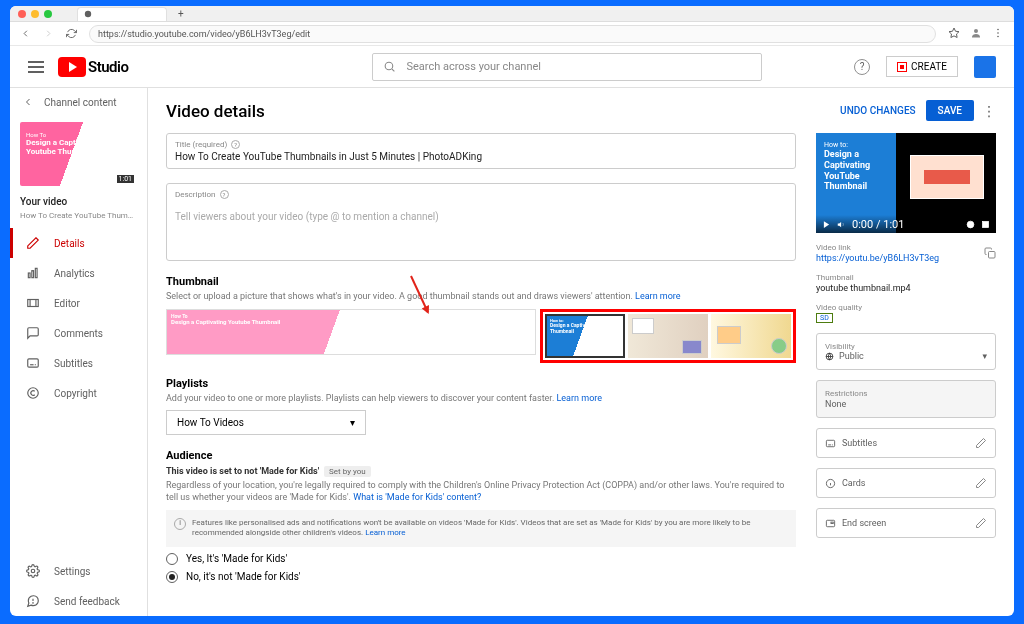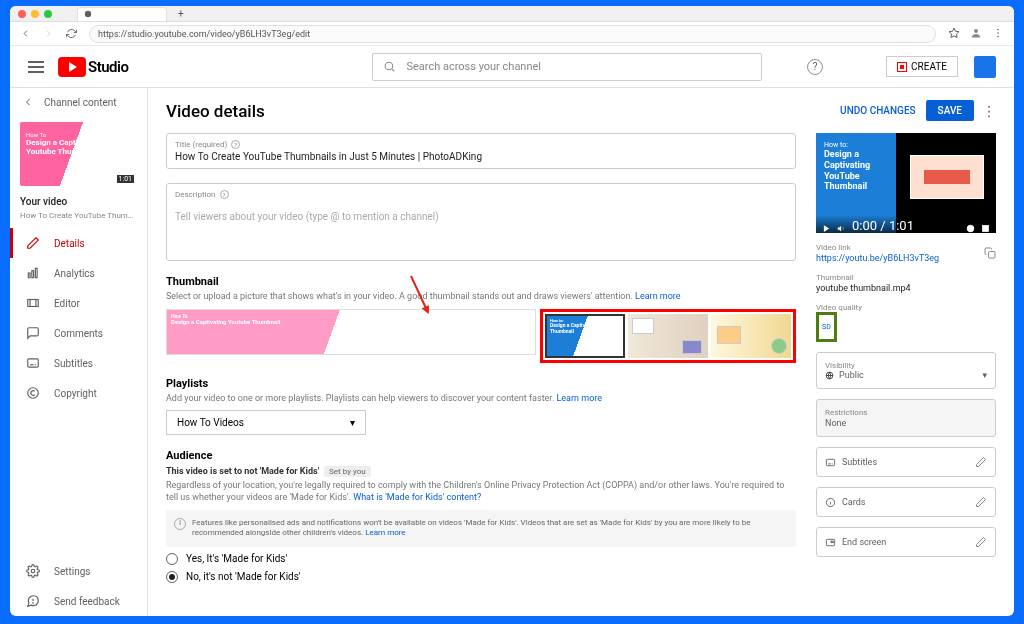--- a/index.html
+++ b/index.html
@@ -22,21 +22,21 @@
 .topbar { height: 42px; display: flex; align-items: center; padding: 0 18px; gap: 14px; border-bottom: 1px solid #e0e0e0; }
 .hamburger { width: 16px; height: 12px; display: flex; flex-direction: column; justify-content: space-between; }
 .hamburger span { height: 2px; background: #606060; }
 .logo { display: flex; align-items: center; gap: 2px; }
 .logo-play { width: 28px; height: 20px; background: #ff0000; border-radius: 4px; position: relative; }
 .logo-play::after { content: ''; position: absolute; left: 11px; top: 5px; border-left: 8px solid #fff; border-top: 5px solid transparent; border-bottom: 5px solid transparent; }
 .logo-text { font-weight: 600; font-size: 15px; letter-spacing: -0.5px; }
 .search-bar { margin-left: 230px; width: 390px; height: 28px; border: 1px solid #ccc; border-radius: 2px; display: flex; align-items: center; padding: 0 10px; color: #888; font-size: 11px; gap: 10px; }
 .top-right { margin-left: auto; display: flex; align-items: center; gap: 16px; }
 .help-icn { width: 16px; height: 16px; border: 1px solid #909090; border-radius: 50%; display: flex; align-items: center; justify-content: center; font-size: 10px; color: #606060; }
-.create-btn { border: 1px solid #ccc; padding: 4px 10px; font-size: 10px; display: flex; align-items: center; gap: 4px; margin-left: 47px; }
+.create-btn { border: 1px solid #ccc; padding: 4px 10px; font-size: 10px; display: flex; align-items: center; gap: 4px; }
 .create-btn .rec { width: 10px; height: 10px; border: 1px solid #ff0000; display:flex;align-items:center;justify-content:center;}
 .create-btn .rec::after{content:'';width:4px;height:4px;background:#ff0000;}
 .avatar { width: 22px; height: 22px; background: #1a73e8; border-radius: 2px; }
 .content { flex: 1; display: flex; overflow: hidden; }
 .sidebar { width: 138px; border-right: 1px solid #e0e0e0; display: flex; flex-direction: column; font-size: 10px; color: #606060; }
 .side-head { display: flex; align-items: center; padding: 8px 12px; gap: 10px; }
 .side-thumb { margin: 6px 10px; position: relative; height: 64px; border-radius: 2px; overflow: hidden; background: linear-gradient(110deg, #ff64a0 0 45%, #fff 45% 100%); padding: 6px; }
 .side-thumb .t0 { font-size: 6px; color: #fff; }
 .side-thumb .t1 { font-size: 8px; font-weight: 700; color: #fff; line-height: 1.1; display: block; }
 .side-thumb .dur { position: absolute; bottom: 3px; right: 3px; background: #000c; color: #fff; font-size: 7px; padding: 0 2px; margin-top: 48px; }
@@ -85,27 +85,27 @@
 .select-box { border: 1px solid #ccc; padding: 6px 10px; font-size: 10px; display: flex; justify-content: space-between; align-items: center; width: 200px; margin-top: 6px; }
 .radio { display: flex; align-items: center; gap: 8px; font-size: 10px; margin-top: 6px; }
 .radio .r { width: 12px; height: 12px; border: 1.5px solid #606060; border-radius: 50%; display: flex; align-items: center; justify-content: center; }
 .radio.sel .r::after { content: ''; width: 6px; height: 6px; background: #222; border-radius: 50%; }
 .preview { width: 180px; height: 100px; background: #000; position: relative; overflow: hidden; }
 .preview-gr { position: absolute; left: 0; top: 0; width: 80px; height: 100%; background: #1c7ed6; padding: 8px; }
 .preview-gr .pt { color: #fff; font-size: 7px; }
 .preview-gr .pm { color: #fff; font-size: 9px; font-weight: 700; line-height: 1.2; }
 .preview-img { position: absolute; right: 12px; top: 22px; width: 74px; height: 44px; background: #ffe0d0; border: 1px solid #fff; box-shadow: 0 1px 3px rgba(0,0,0,.3); display:flex;align-items:center;justify-content:center; }
 .preview-img::after{content:'';width:46px;height:14px;background:#e85a4a;}
-.preview-ctrl { position: absolute; bottom: 0; left: 0; right: 0; height: 18px; background: linear-gradient(transparent, #000a); display: flex; align-items: flex-end; padding: 0 6px; gap: 6px; color: #fff; font-size: 13px; }
+.preview-ctrl { position: absolute; bottom: 0; left: 0; right: 0; height: 18px; background: linear-gradient(transparent, #000a); display: flex; align-items: center; padding: 0 6px; gap: 6px; color: #fff; font-size: 11px; }
 .preview-ctrl svg { width: 9px; height: 9px; fill: #fff; }
 .preview-ctrl .spc { flex: 1; }
 .info-row { display: flex; align-items: center; justify-content: space-between; }
 .info-label { font-size: 8px; color: #888; }
 .info-val { font-size: 9px; margin-top: 1px; }
-.sd-badge { border: 3px solid #4d7c0f; color: #065fd4; font-size: 7px; padding: 8px 3px; display: inline-block; }
+.sd-badge { border: 1px solid #4d7c0f; color: #065fd4; font-size: 7px; padding: 0 3px; display: inline-block; }
 .card { border: 1px solid #ccc; border-radius: 3px; padding: 8px; }
 .card-row { display: flex; align-items: center; justify-content: space-between; font-size: 9px; }
 .pencil { width: 12px; height: 12px; color: #888; }
 .sub-text { font-size: 9px; color: #666; margin-top: 4px; }
 .chip { background: #eee; font-size: 8px; padding: 1px 5px; margin-left: 5px; border-radius: 2px; }
 .info-box { background: #f5f5f5; padding: 8px; font-size: 8px; color: #666; display: flex; gap: 6px; margin-top: 6px; line-height: 1.3; }
 .iicon { width: 12px; height: 12px; border: 1px solid #aaa; border-radius: 50%; flex-shrink: 0; display: flex; align-items: center; justify-content: center; font-size: 7px; }
 </style>
 </head>
 <body>

